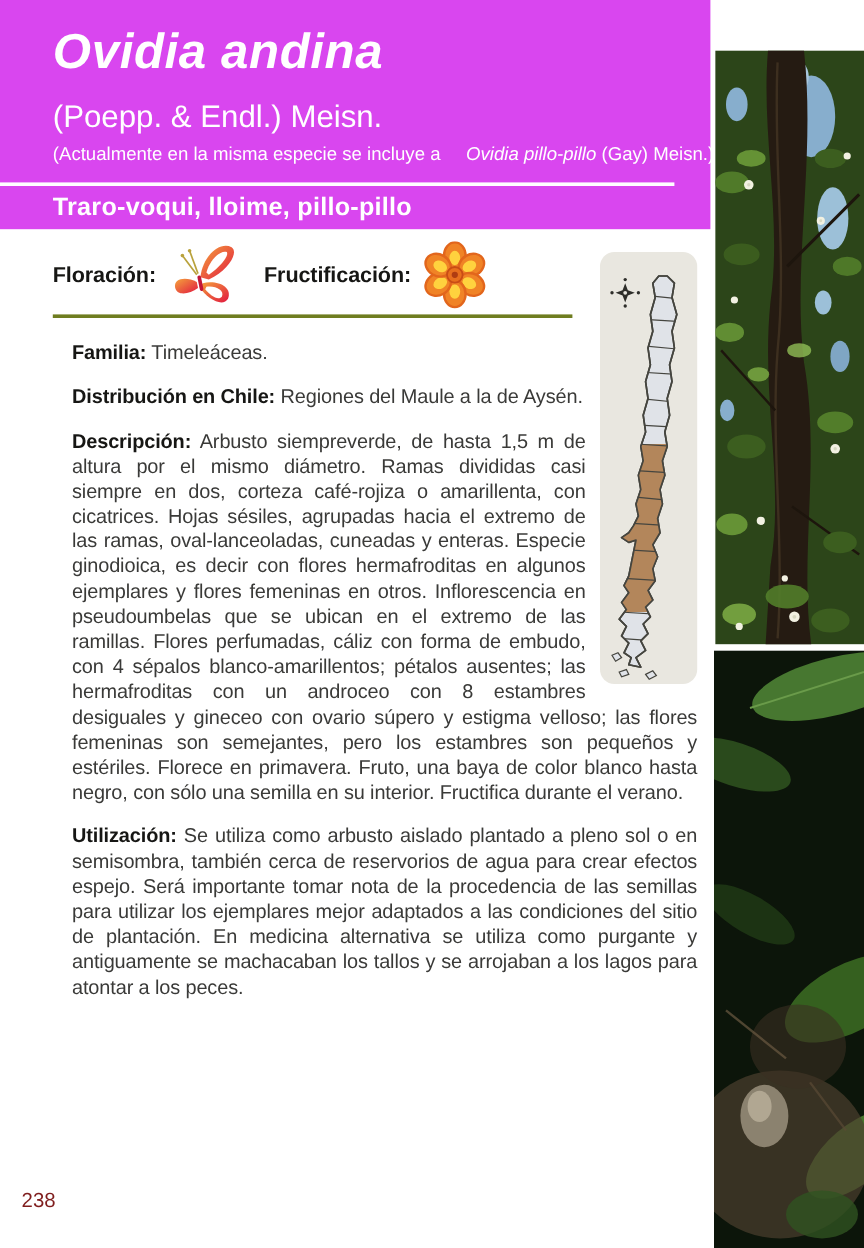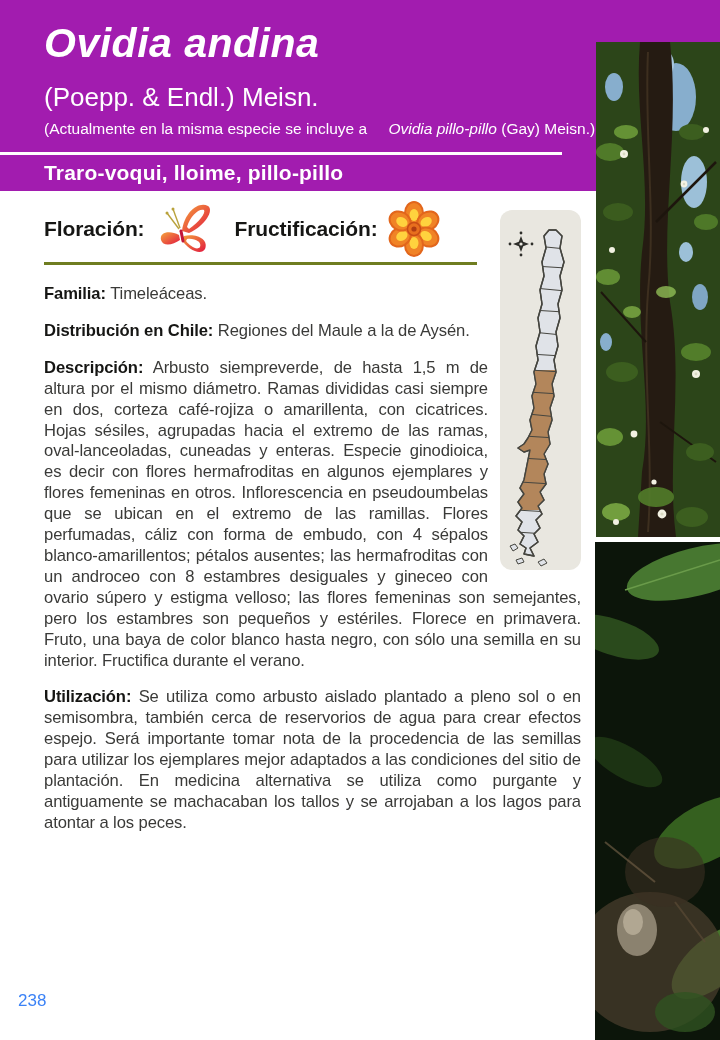--- a/index.html
+++ b/index.html
@@ -1,21 +1,21 @@
 <!DOCTYPE html>
 <html><head>
 <meta charset="utf-8">
 <style>
   html,body { margin:0; padding:0; background:#ffffff; }
   .page {
     position:relative; width:720px; height:1040px; background:#ffffff;
     font-family:"Liberation Sans", sans-serif; overflow:hidden;
   }
   
-  .header { position:absolute; left:0; top:0; width:720px; height:191px; background:#a21caf; color:#fff; }
+  .header { position:absolute; left:0; top:0; width:592px; height:191px; background:#d946ef; color:#fff; }
   .title   { position:absolute; left:44px; top:20px; font-size:41px; font-weight:bold; font-style:italic; letter-spacing:.5px; }
   .author  { position:absolute; left:44px; top:82px; font-size:26px; font-weight:400; }
   .note    { position:absolute; left:44px; top:120px; font-size:15.5px; white-space:nowrap; }
   .note .sp { font-style:italic;margin-left:17px; }
   .hrule   { position:absolute; left:0; top:152px; width:562px; height:3px; background:#ffffff; }
   .common  { position:absolute; left:44px; top:161px; font-size:21px; font-weight:bold; letter-spacing:.2px;text-align:center; }
   
   .photo-top    { position:absolute; left:596px; top:42px;  width:124px; height:495px; }
   .photo-bottom { position:absolute; left:595px; top:542px; width:125px; height:498px; }
   .photo-top svg, .photo-bottom svg { display:block; width:100%; height:100%; }
@@ -27,28 +27,28 @@
   }
   .map-float {
     float:right; width:81px; height:360px; margin:14px 0 14px 12px;
     background:#e9e7e0; border-radius:12px;
   }
   .map-float svg { display:block; width:100%; height:100%; }
   .pheno {
     display:flex; align-items:center; width:433px; height:69px;
     border-bottom:3px solid #6f7d20; box-sizing:border-box;
   }
-  .plabel { font-weight:bold; color:#161614; font-size:21px; white-space:nowrap; }
+  .plabel { font-weight:bold; color:#161614; font-size:18px; white-space:nowrap; }
   .picon  { display:inline-block; margin-left:8px; }
   .picon svg { display:block; }
   .f2 { margin-left:20px; }
-  .sec { margin:16px 0 0 0; }
+  .sec { margin:16px 0 0 16px; }
   .sec .lab { font-weight:bold; color:#161614; }
   
-  .page-number { position:absolute; left:18px; top:991px; font-size:17px; color:#3b82f6; }
+  .page-number { position:absolute; left:18px; top:991px; font-size:17px; color:#7f1d1d; }
 </style>
 </head>
 <body>
 
 <div class="page">
 
   <div class="header">
     <div class="title">Ovidia andina</div>
     <div class="author">(Poepp. &amp; Endl.) Meisn.</div>
     <div class="note"><span>(Actualmente en la misma especie se incluye a </span><span class="sp">Ovidia pillo-pillo</span><span> (Gay) Meisn.)</span></div>

